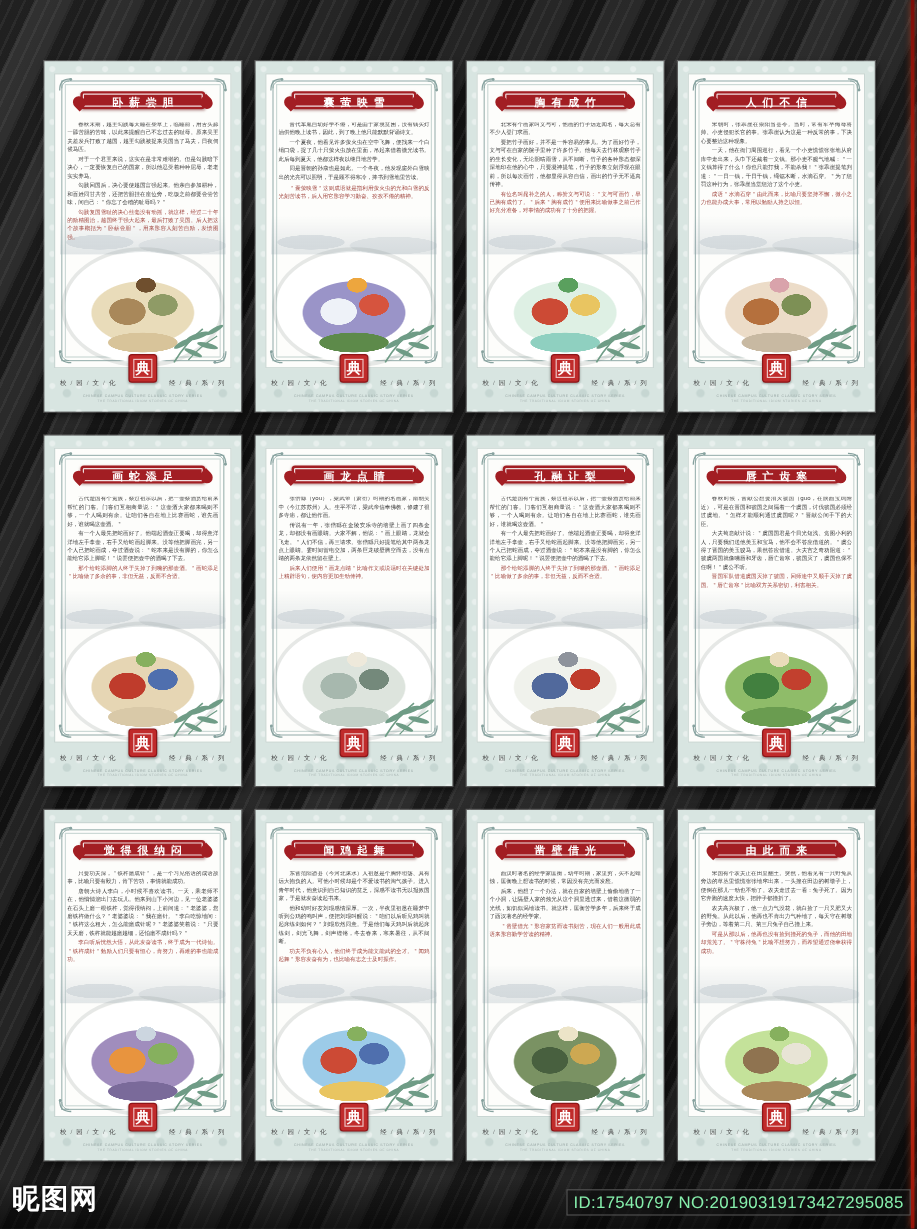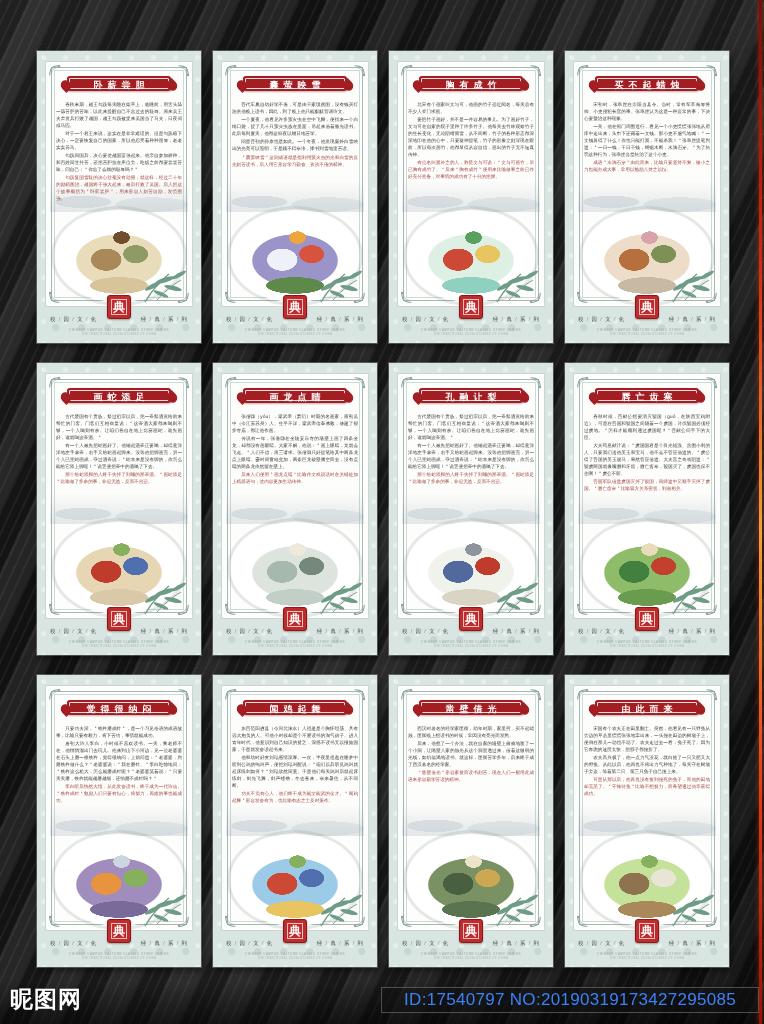--- a/index.html
+++ b/index.html
@@ -89,22 +89,22 @@
     font-family:"Liberation Serif",serif;font-size:5.4px;color:#4a4a4a;letter-spacing:1px;}
   .caption{position:absolute;left:0;right:0;top:277px;text-align:center;
     font-size:3px;color:#98a6a4;letter-spacing:.5px;line-height:1.5;}
   .caption .l2{display:block;font-size:2.6px;color:#aab6b4;}
 
   
   .wm-left{position:absolute;left:10px;bottom:9px;z-index:6;display:flex;align-items:baseline;gap:16px;color:#fff;}
   .wm-logo{font-size:23px;font-weight:bold;letter-spacing:1px;text-shadow:0 0 2px rgba(0,0,0,.6);}
   .wm-url{font-size:20px;font-weight:bold;letter-spacing:.5px;}
   .wm-right{position:absolute;right:5px;bottom:11px;z-index:6;
-    font-size:17px;color:#3b82f6;background:rgba(18,18,18,.55);
-    border:1px solid rgba(130,130,130,.55);padding:2px 22px;letter-spacing:.3px;}
+    font-size:14px;color:#86efac;background:rgba(18,18,18,.55);
+    border:1px solid rgba(130,130,130,.55);padding:2px 5px;letter-spacing:.3px;}
 </style>
 </head>
 <body>
 
 <svg width="0" height="0" style="position:absolute" aria-hidden="true">
   <defs>
     <g id="orn">
       <path d="M2,13 C2,5 5,2 13,2" fill="none" stroke="currentColor" stroke-width="1.2"></path>
       <path d="M4,11 C4,7 7,4 11,4" fill="none" stroke="currentColor" stroke-width=".8"></path>
       <circle cx="12.5" cy="2.5" r="1.4" fill="currentColor"></circle>
@@ -269,21 +269,21 @@
             <use href="#orn"></use>
           </svg>
         <svg class="corner br" viewBox="0 0 16 16">
             <use href="#orn"></use>
           </svg>
         <svg class="corner bl" viewBox="0 0 16 16">
             <use href="#orn"></use>
           </svg>
       </div>
       <div class="ribbon">
-        <span class="title-slot">买不起蜡烛</span>
+        <span class="title-slot">人们不信</span>
       </div>
       <div class="landscape"></div>
       <div class="body-text">
           <p>宋朝时，张乖崖在崇阳当县令。当时，常有军卒侮辱将帅、小吏侵犯长官的事。张乖崖认为这是一种反常的事，下决心要整治这种现象。</p>
           <p>一天，他在衙门周围巡行，看见一个小吏慌慌张张地从府库中走出来，头巾下还藏着一文钱。那小吏不服气地喊：＂一文钱算得了什么！你也只能打我，不能杀我！＂张乖崖提笔判道：＂一日一钱，千日千钱，绳锯木断，水滴石穿。＂为了惩罚这种行为，张乖崖当堂惩治了这个小吏。</p>
           <p class="red">成语＂水滴石穿＂由此而来，比喻只要坚持不懈，微小之力也能办成大事，常用以勉励人持之以恒。</p>
         </div>
       <div class="illus-wrap">
         <div class="illus" style="background-image: radial-gradient(22px 16px at 40% 54%, rgb(181, 112, 61) 0px, rgb(181, 112, 61) 68%, rgba(0, 0, 0, 0) 70%), radial-gradient(18px 13px at 63% 48%, rgb(125, 144, 85) 0px, rgb(125, 144, 85) 68%, rgba(0, 0, 0, 0) 70%), radial-gradient(12px 9px at 52% 30%, rgb(217, 163, 171) 0px, rgb(217, 163, 171) 68%, rgba(0, 0, 0, 0) 70%), radial-gradient(42px 12px at 50% 82%, rgb(200, 185, 162) 0px, rgb(200, 185, 162) 68%, rgba(0, 0, 0, 0) 70%), radial-gradient(62px 38px at 50% 55%, rgb(236, 220, 200) 0px, rgb(236, 220, 200) 68%, rgba(0, 0, 0, 0) 70%);"></div>
       </div>

